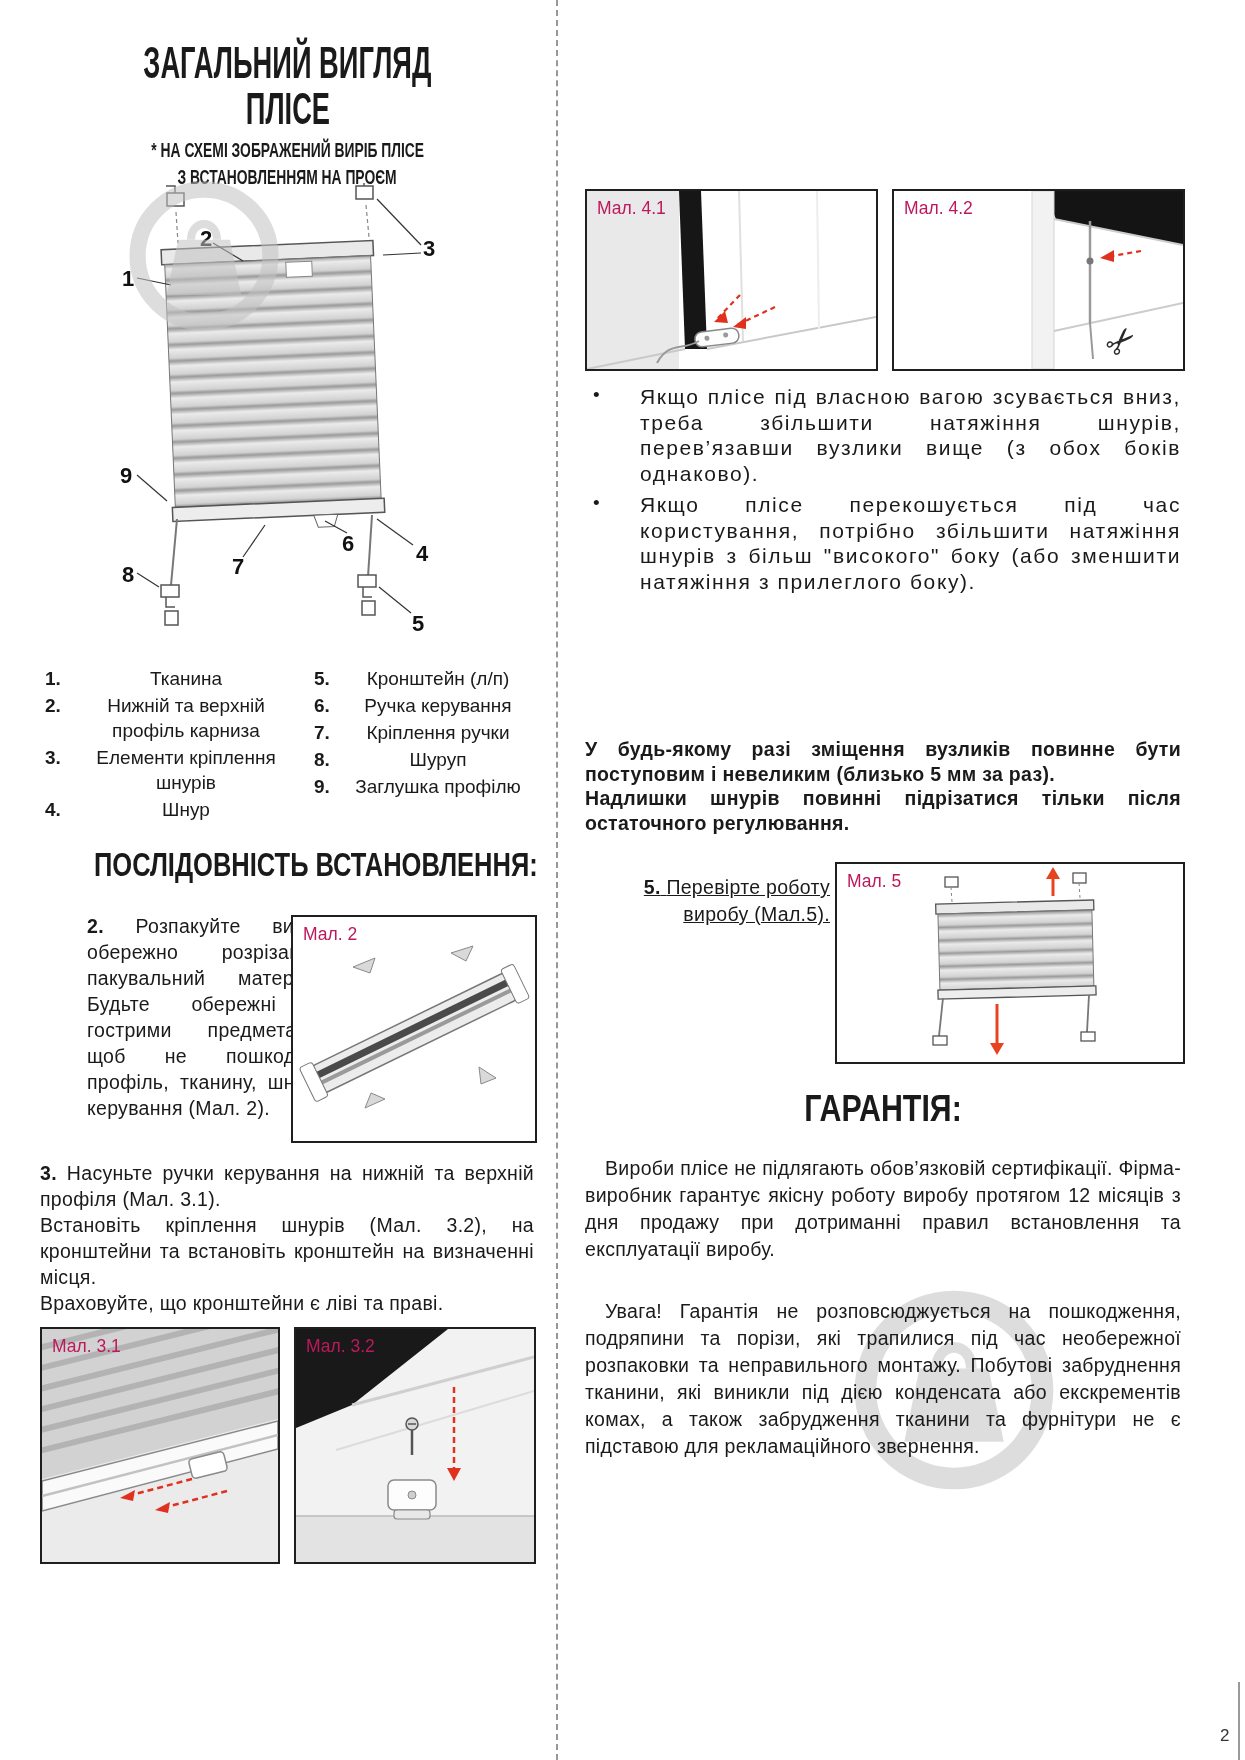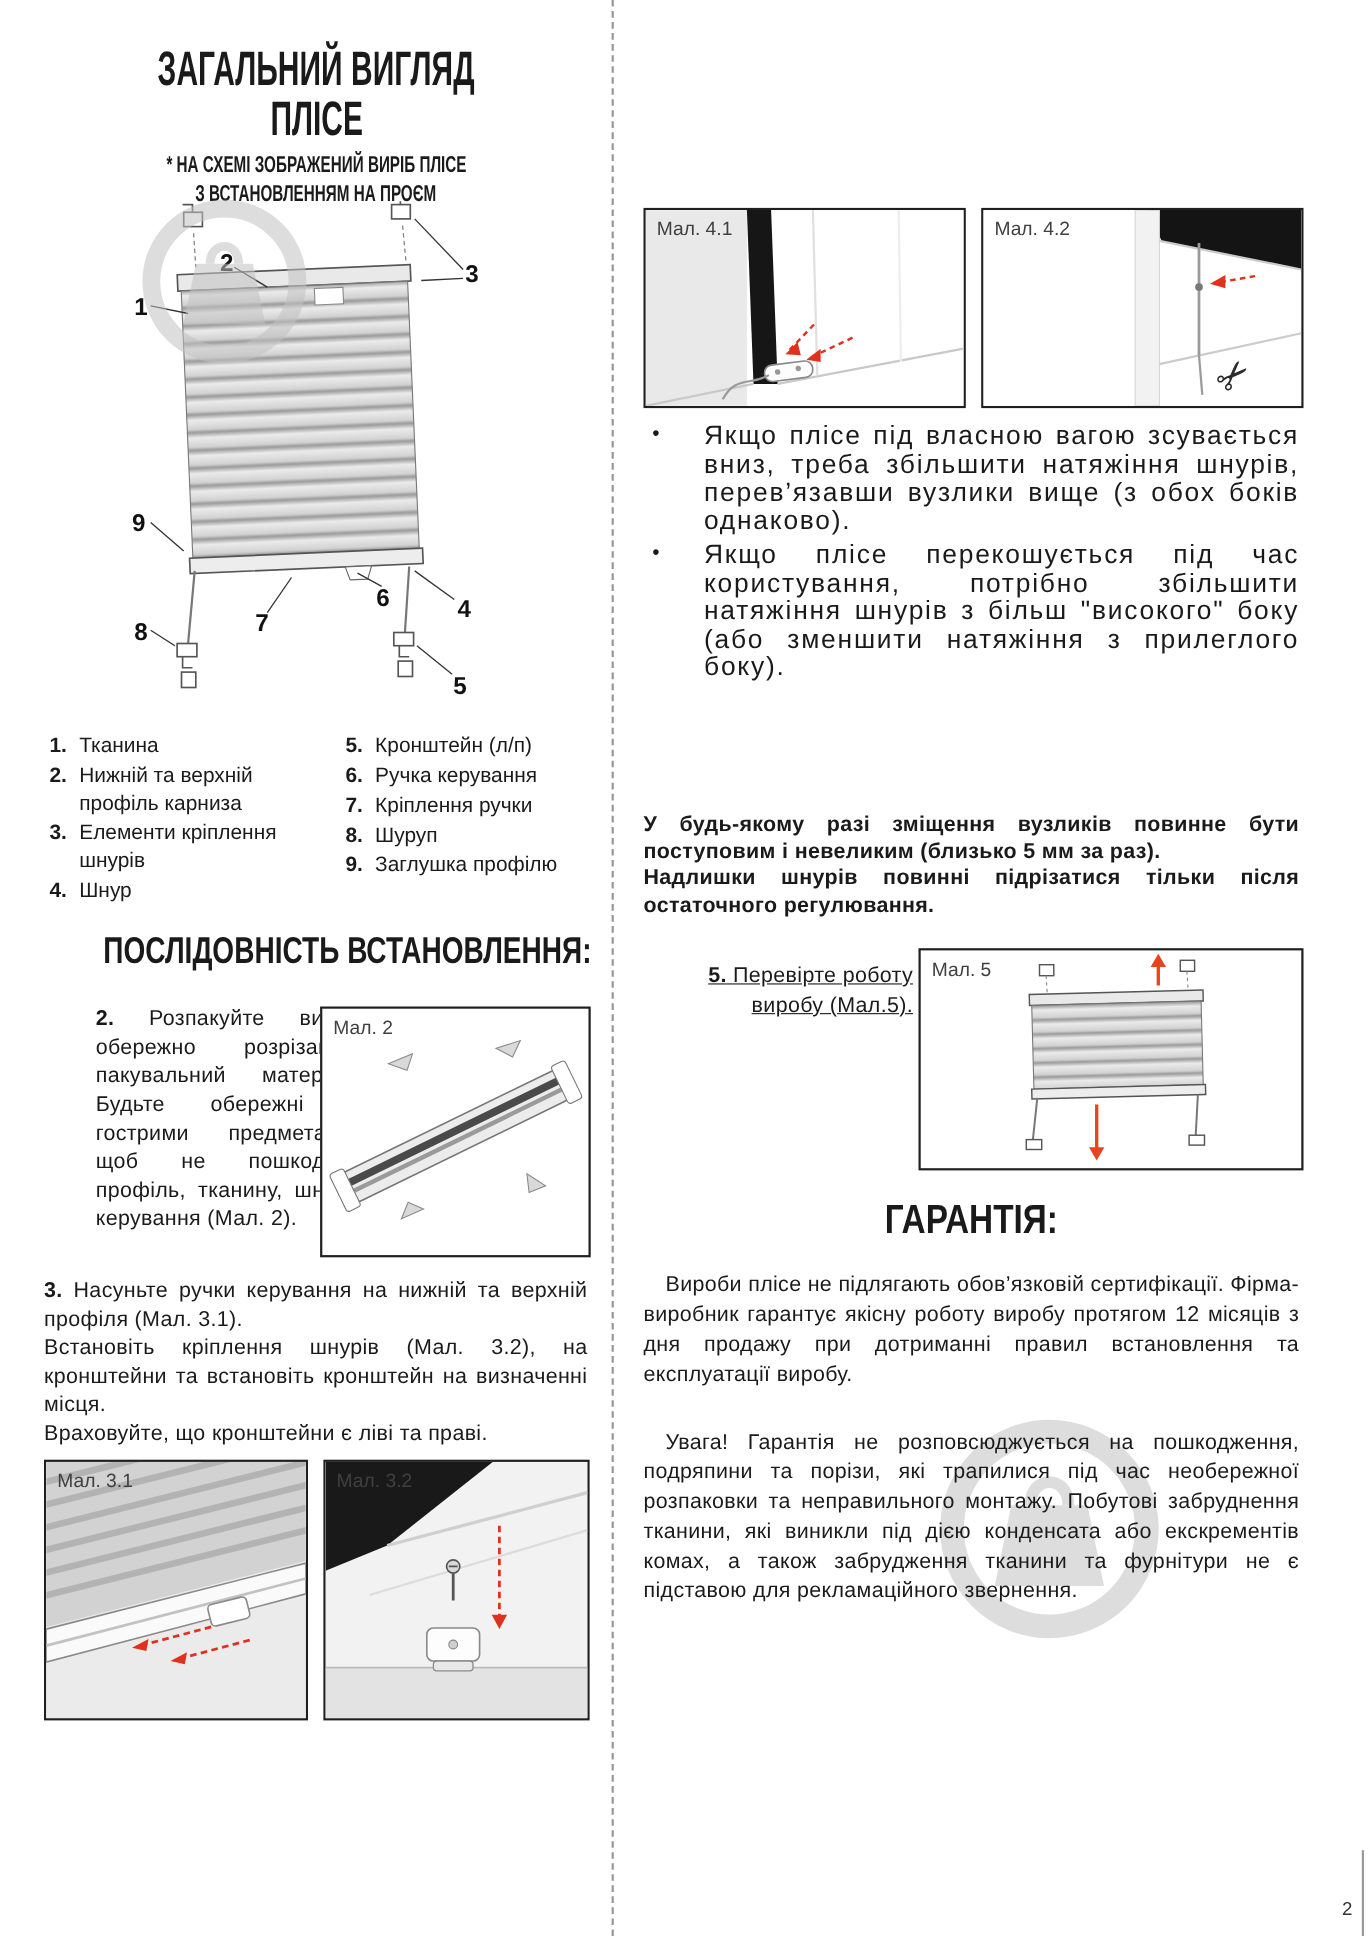--- a/index.html
+++ b/index.html
@@ -13,29 +13,29 @@
   .sub{font-size:21px;line-height:27px;font-weight:bold;}
   .sub .condensed{transform:scaleX(0.66);}
   .seq .condensed{font-size:34px;transform:scaleX(0.75);}
   .gar .condensed{font-size:37px;transform:scaleX(0.82);}
   .body{font-size:19.5px;line-height:27px;text-align:justify;letter-spacing:0.3px;}
   .num{font-weight:bold;}
   .legend{display:flex;gap:14px;font-size:19px;line-height:25px;}
   .leg-col{display:flex;flex-direction:column;gap:2px;}
   .leg-item{display:flex;}
   .leg-n{width:27px;font-weight:bold;flex:none;}
-  .leg-t{flex:1;}
+  .leg-t{flex:1;text-align:center;}
   .fig{position:absolute;border:2px solid #1f1f1f;background:#fff;}
   .fig svg{position:absolute;left:0;top:0;width:100%;height:100%;}
-  .fig-label{position:absolute;top:7px;left:10px;font-size:17.5px;z-index:2;color:#404040;}
+  .fig-label{position:absolute;top:7px;left:10px;font-size:17.5px;z-index:2;color:#be185d;}
   .bullets{display:flex;flex-direction:column;gap:6px;}
   .b-item{display:flex;}
   .b-dot{flex:none;width:47px;padding-left:8px;font-size:19px;}
   .b-dot::before{content:"\2022";}
-  .b-text{flex:1;font-size:24px;line-height:25.5px;text-align:justify;letter-spacing:1.6px;}
+  .b-text{flex:1;font-size:21px;line-height:25.5px;text-align:justify;letter-spacing:1.6px;}
   .divider{position:absolute;left:556px;top:0;height:1760px;width:0;border-left:2px dashed #979797;}
   .watermark{opacity:0.55;pointer-events:none;}
   .watermark svg{width:100%;height:100%;}
   .pagenum{font-size:17px;color:#333;}
   .edge-line{position:absolute;width:1.5px;background:#9a9a9a;}
 </style>
 </head>
 <body>
 
 <div class="page">

